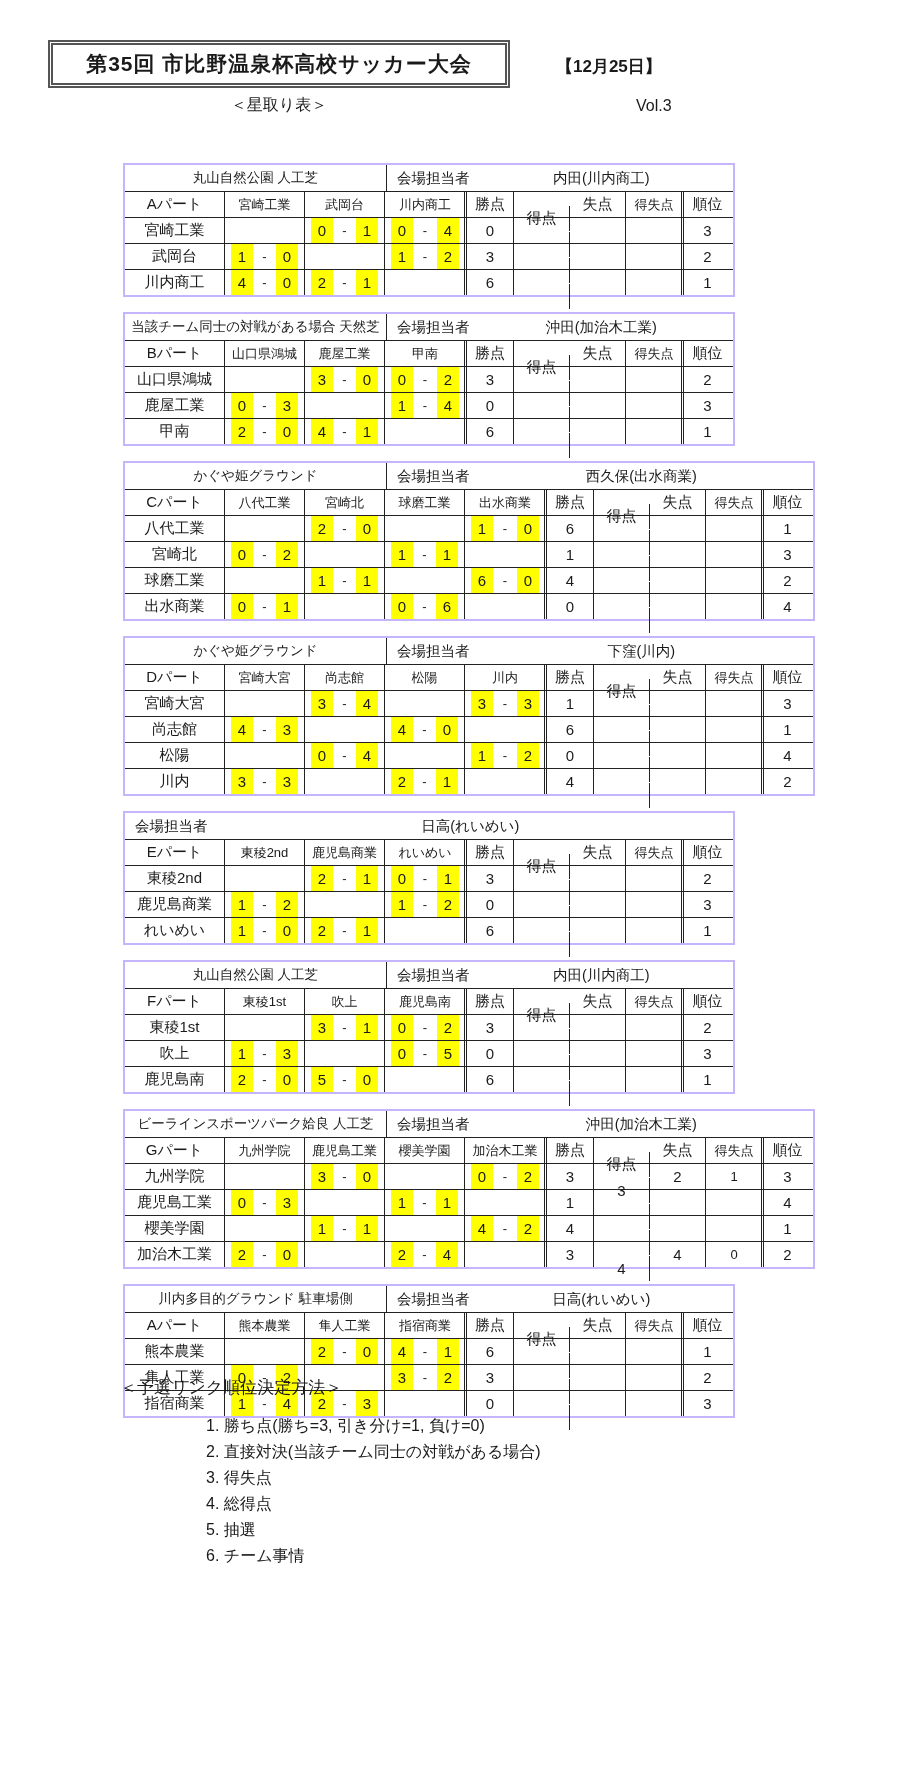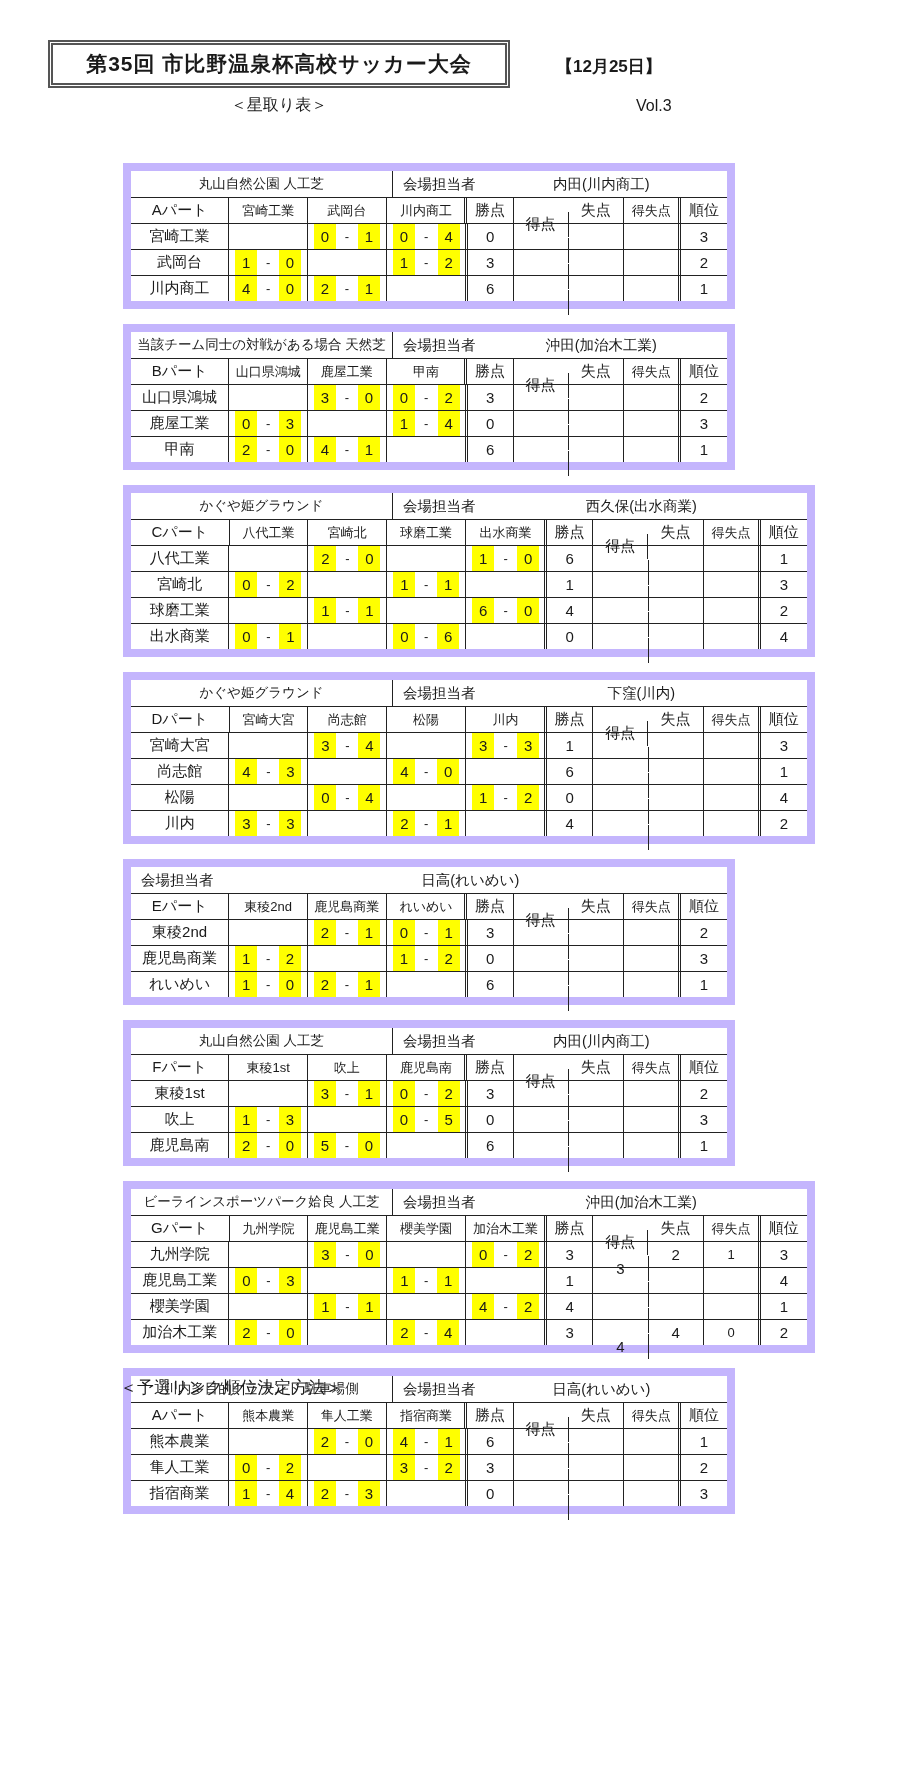--- a/index.html
+++ b/index.html
@@ -14,21 +14,21 @@
     position: absolute; left: 48px; top: 40px; width: 462px; height: 48px;
     border: 5px double #555;
     display: flex; align-items: center; justify-content: center;
     font-size: 21px; font-weight: bold; letter-spacing: 1px; white-space: nowrap;
   }
   .date-label { position: absolute; left: 556px; top: 55px; font-size: 17px; font-weight: bold; }
   .subtitle { position: absolute; left: 48px; top: 95px; width: 462px; text-align: center; font-size: 16px; }
   .vol-label { position: absolute; left: 636px; top: 97px; font-size: 16px; }
   
   .tables { position: absolute; left: 123px; top: 163px; }
-  .tbl { border: 8px solid #c4b5fd; margin-bottom: 15px; background: #fff; }
+  .tbl { border: 2px solid #c4b5fd; margin-bottom: 15px; background: #fff; }
   .row { display: flex; height: 26px; }
   .row + .row { border-top: 1px solid #222; }
   .cell {
     display: flex; align-items: center; justify-content: center;
     border-right: 1px solid #222; font-size: 15px;
     white-space: nowrap; overflow: hidden; height: 100%;
   }
   .cell:last-child { border-right: none; }
   .dbl { border-left: 3px double #222; margin-left: -1px; }
   .no-r { border-right: none; }
@@ -768,13 +768,21 @@
         <div class="cell gf-col"></div>
         <div class="cell ga-col"></div>
         <div class="cell gd-col no-r"></div>
         <div class="cell rank-col dbl">3</div>
       </div>
     </div>
   </div>
 
 <div class="footer">
   <div class="footer-heading">＜予選リンク順位決定方法＞</div>
+  <div class="footer-items">
+      <div class="footer-item">1. 勝ち点(勝ち=3, 引き分け=1, 負け=0)</div>
+      <div class="footer-item">2. 直接対決(当該チーム同士の対戦がある場合)</div>
+      <div class="footer-item">3. 得失点</div>
+      <div class="footer-item">4. 総得点</div>
+      <div class="footer-item">5. 抽選</div>
+      <div class="footer-item">6. チーム事情</div>
+    </div>
 </div>
 
 </body></html>

